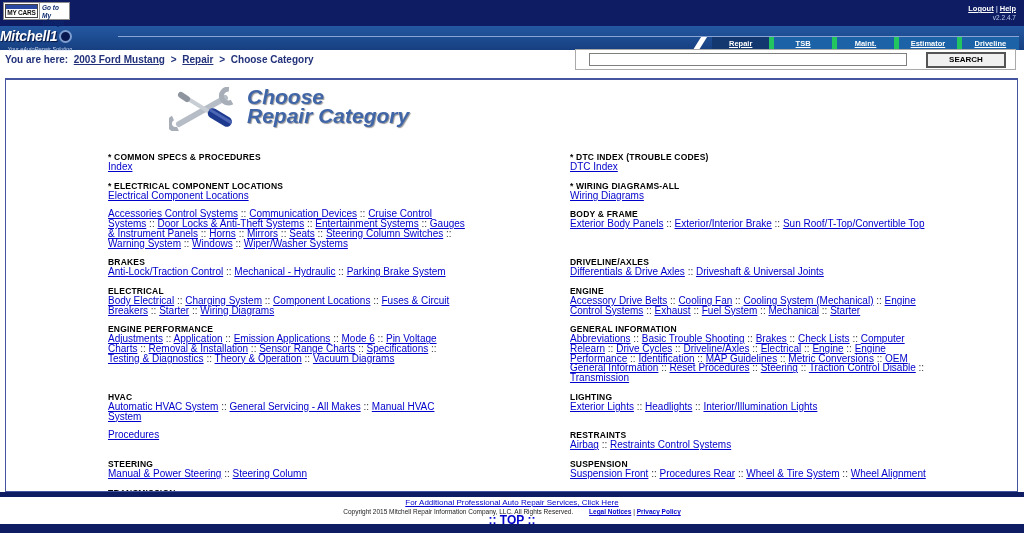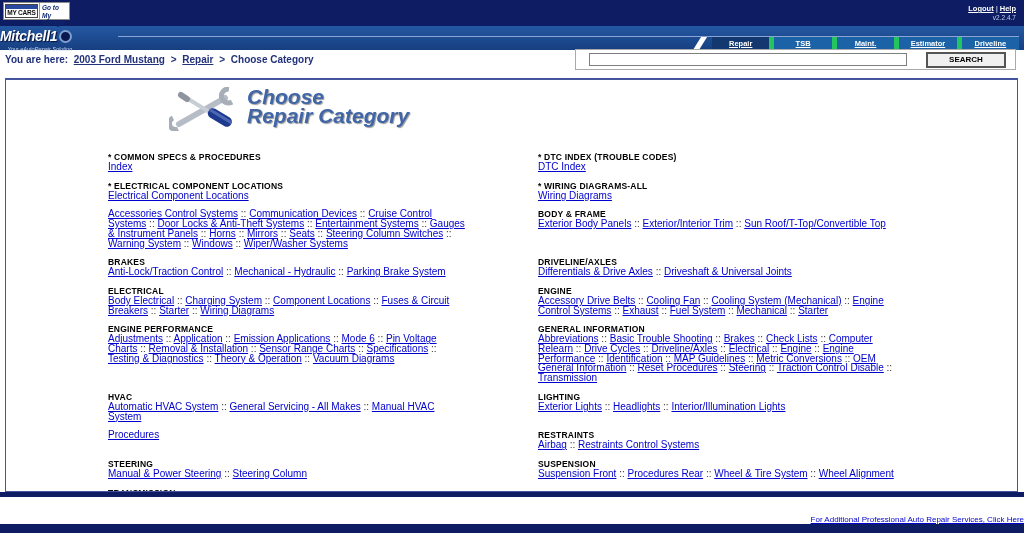--- a/index.html
+++ b/index.html
@@ -54,31 +54,31 @@
   .page-header { margin:7px 0 0 163px; display:flex; align-items:flex-start; }
   .tools-icon { width:70px; height:44px; margin-right:8px; }
   .page-title { font-size:21px; line-height:16px; font-weight:bold; font-style:italic; color:#4066a8;
                 text-shadow:1px 1px 1px #9a9a9a; padding-top:2px; }
   .page-title div { margin-bottom:3px; }
 
   
   .cat-table { margin:21px 0 0 102px; }
   .cat-row { display:flex; }
   .cat-cell { margin-bottom:9px; }
-  .cat-cell.left  { width:358px; margin-right:72px; }
+  .cat-cell.left  { width:358px; margin-right:104px; }
   .cat-cell.right { width:368px; }
   .cat-heading { font-size:8.5px; font-weight:bold; color:#000; line-height:10px; letter-spacing:0.2px; }
   .cat-links { font-size:10px; line-height:9.7px; color:#333; }
   .cat-links a { color:#0000cc; text-decoration:underline; }
   .cat-links .sep { color:#333; }
 
   
   .footer-bar-top { position:absolute; top:492px; left:0; width:1024px; height:5px; background:#0d1c63; }
   .footer { position:absolute; top:497px; left:0; width:1024px; height:27px; background:#fff; text-align:center; }
-  .footer-services { font-size:8px; line-height:10px; margin-top:18px;text-align:right; }
+  .footer-services { font-size:8px; line-height:10px; margin-top:1px; }
   .footer-services a { color:#0000cc; text-decoration:underline; }
   .footer-copy { font-size:6.5px; line-height:8px; color:#222; }
   .footer-copy a { color:#0000cc; text-decoration:underline; font-weight:bold; }
   .footer-copy .gap { display:inline-block; width:14px; }
   .footer-top-link { font-size:12px; line-height:9px; font-weight:bold; }
   .footer-top-link a { color:#0000cc; text-decoration:underline; }
   .bottom-bar { position:absolute; top:524px; left:0; width:1024px; height:9px; background:#0d1c63; }
 </style>
 </head>
 <body>
@@ -165,21 +165,21 @@
           <div class="cat-heading">* WIRING DIAGRAMS-ALL</div>
           <div class="cat-links"><a href="#">Wiring Diagrams</a></div>
         </div>
       </div>
       <div class="cat-row">
         <div class="cat-cell left">
           <div class="cat-links"><a href="#">Accessories Control Systems</a><span class="sep"> :: </span><a href="#">Communication Devices</a><span class="sep"> :: </span><a href="#">Cruise Control Systems</a><span class="sep"> :: </span><a href="#">Door Locks &amp; Anti-Theft Systems</a><span class="sep"> :: </span><a href="#">Entertainment Systems</a><span class="sep"> :: </span><a href="#">Gauges &amp; Instrument Panels</a><span class="sep"> :: </span><a href="#">Horns</a><span class="sep"> :: </span><a href="#">Mirrors</a><span class="sep"> :: </span><a href="#">Seats</a><span class="sep"> :: </span><a href="#">Steering Column Switches</a><span class="sep"> :: </span><a href="#">Warning System</a><span class="sep"> :: </span><a href="#">Windows</a><span class="sep"> :: </span><a href="#">Wiper/Washer Systems</a></div>
         </div>
         <div class="cat-cell right">
           <div class="cat-heading">BODY &amp; FRAME</div>
-          <div class="cat-links"><a href="#">Exterior Body Panels</a><span class="sep"> :: </span><a href="#">Exterior/Interior Trim</a><span class="sep"> :: </span><a href="#">Sun Roof/T-Top/Convertible Top</a></div>
+          <div class="cat-links"><a href="#">Exterior Body Panels</a><span class="sep"> :: </span><a href="#">Exterior/Interior Brake</a><span class="sep"> :: </span><a href="#">Sun Roof/T-Top/Convertible Top</a></div>
         </div>
       </div>
       <div class="cat-row">
         <div class="cat-cell left">
           <div class="cat-heading">BRAKES</div>
           <div class="cat-links"><a href="#">Anti-Lock/Traction Control</a><span class="sep"> :: </span><a href="#">Mechanical - Hydraulic</a><span class="sep"> :: </span><a href="#">Parking Brake System</a></div>
         </div>
         <div class="cat-cell right">
           <div class="cat-heading">DRIVELINE/AXLES</div>
           <div class="cat-links"><a href="#">Differentials &amp; Drive Axles</a><span class="sep"> :: </span><a href="#">Driveshaft &amp; Universal Joints</a></div>

